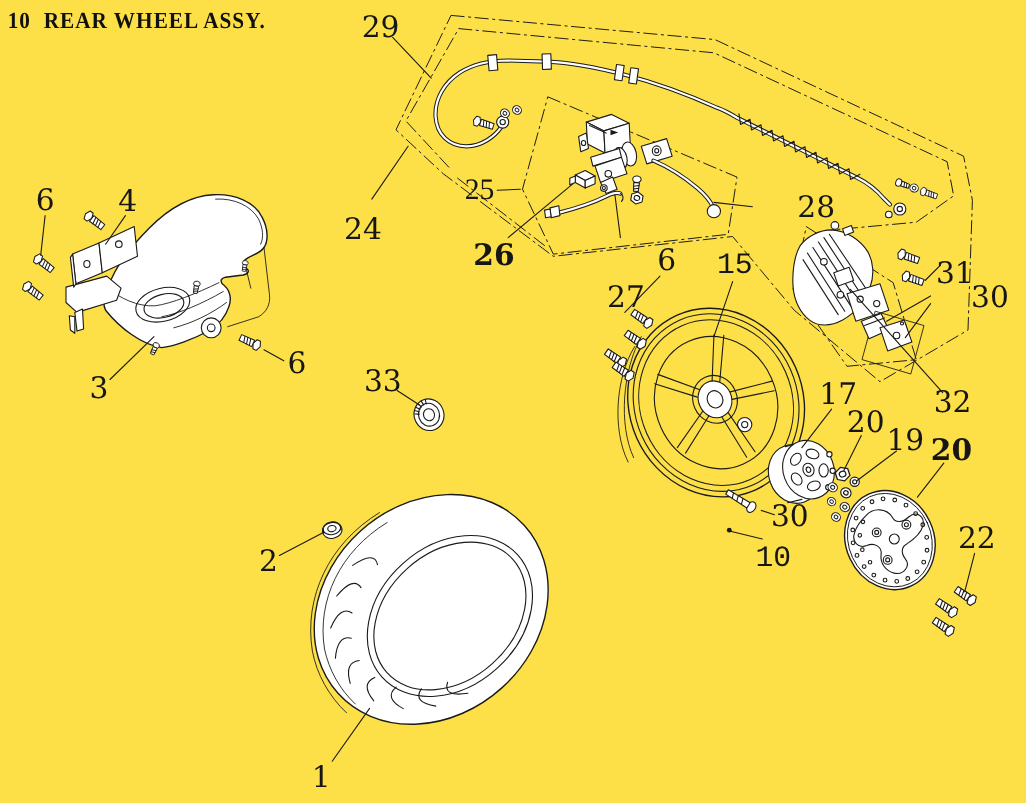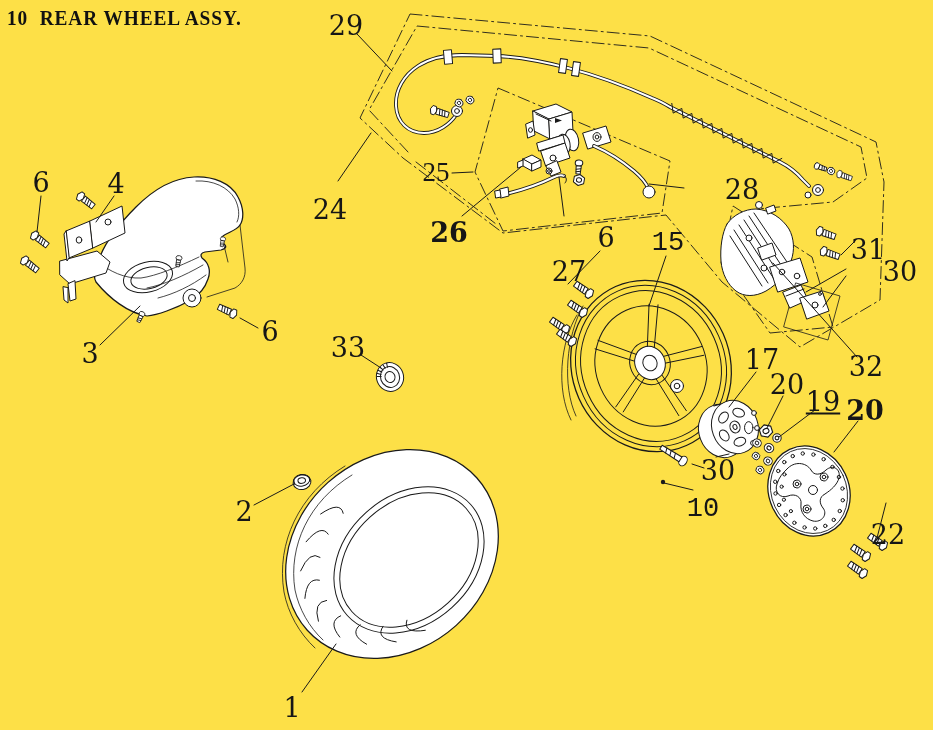--- a/index.html
+++ b/index.html
@@ -375,21 +375,21 @@
       <div class="callout" style="left: 606px; top: 237px;">6</div>
       <div class="callout" style="left: 668px; top: 243px; font-family: Liberation Mono, monospace;">15</div>
       <div class="callout" style="left: 868px; top: 249px;">31</div>
       <div class="callout" style="left: 859px; top: 271px; margin-left: 41px;">30</div>
       <div class="callout" style="left: 866px; top: 366px; text-align: center;">32</div>
       <div class="callout" style="left: 90px; top: 353px;">3</div>
       <div class="callout" style="left: 270px; top: 331px;">6</div>
       <div class="callout" style="left: 348px; top: 347px;">33</div>
       <div class="callout" style="left: 762px; top: 359px;">17</div>
       <div class="callout" style="left: 787px; top: 384px;">20</div>
-      <div class="callout" style="left: 823px; top: 401px; text-decoration: underline;">19</div>
+      <div class="callout" style="left: 823px; top: 401px;">19</div>
       <div class="callout" style="left: 865px; top: 410px; font-weight: bold;">20</div>
       <div class="callout" style="left: 244px; top: 511px;">2</div>
       <div class="callout" style="left: 718px; top: 470px;">30</div>
       <div class="callout" style="left: 703px; top: 509px; font-family: Liberation Mono, monospace;">10</div>
-      <div class="callout" style="left: 888px; top: 490px; margin-top: 44px;">22</div>
+      <div class="callout" style="left: 888px; top: 490px;">22</div>
       <div class="callout" style="left: 292px; top: 707px;">1</div>
     </div>
 </div>
 
 </body></html>

